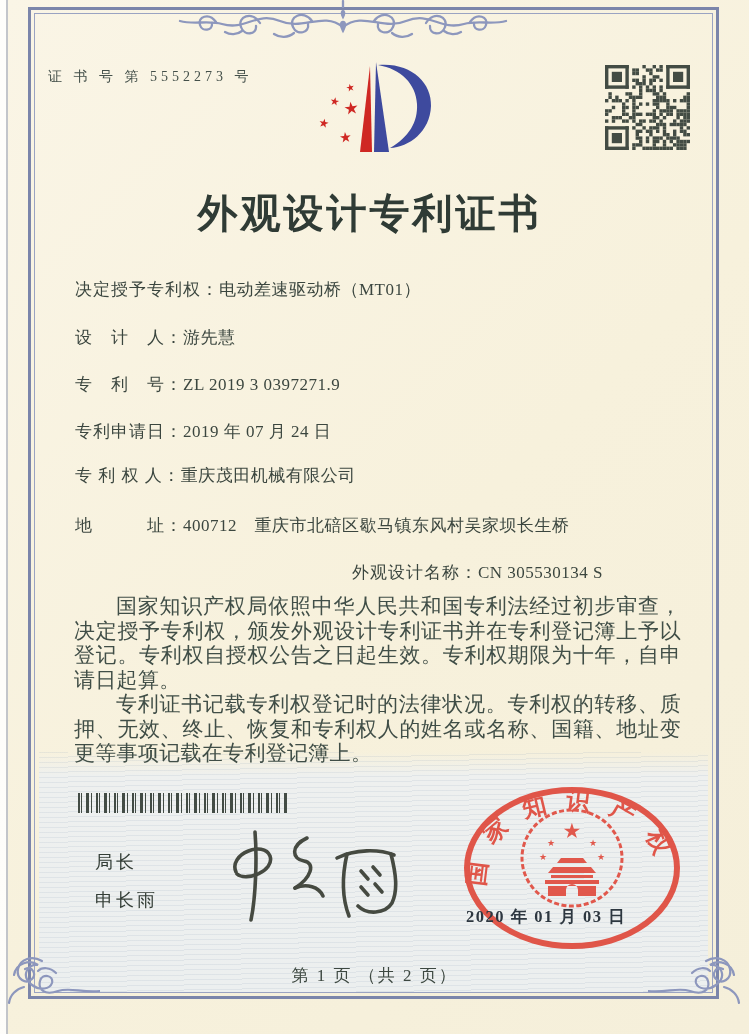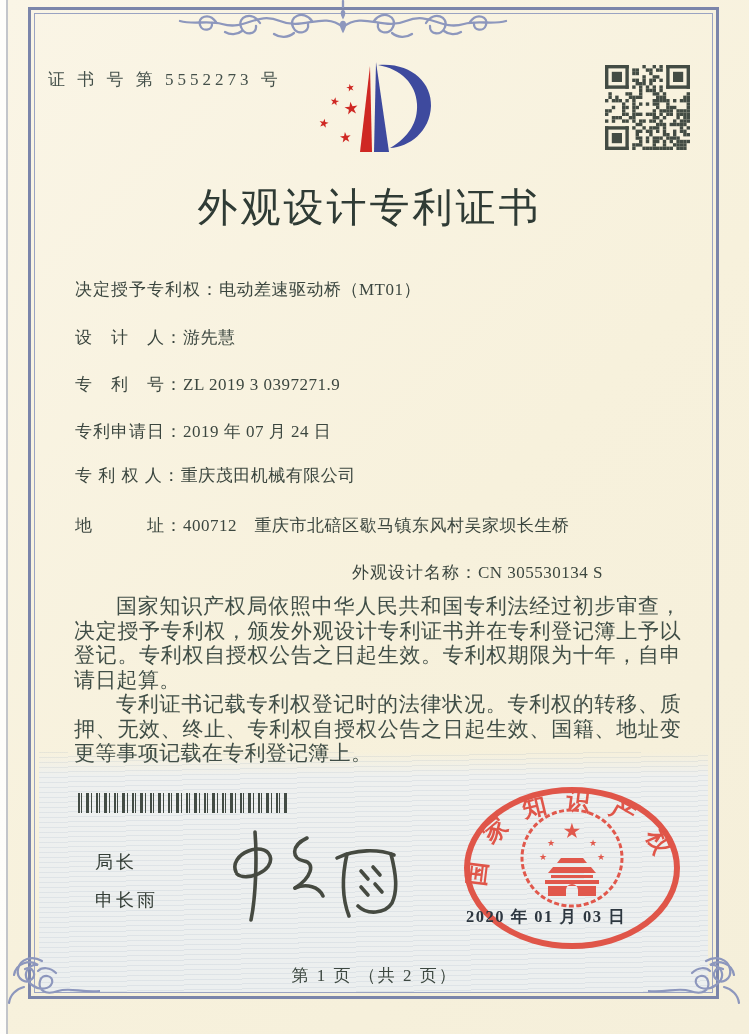--- a/index.html
+++ b/index.html
@@ -24,28 +24,28 @@
     background:
       repeating-linear-gradient(179deg, rgba(146,165,188,.16) 0 1px, rgba(255,255,255,0) 1px 5px),
       linear-gradient(180deg, rgba(238,240,239,0) 0%, #eef0ef 10%, #ecefef 100%);
   }
 
   .ornament-top { position:absolute; left:178px; top:-3px; width:330px; height:46px; }
   .ornament-corner { position:absolute; top:953px; width:102px; height:52px; }
   .ornament-corner.right { left:648px; }
   .ornament-corner.left  { left:-2px; transform:scaleX(-1); }
 
-  .cert-no { position:absolute; left:48px; top:68px; font-size:17px; letter-spacing:4px;
+  .cert-no { position:absolute; left:48px; top:68px; font-size:14px; letter-spacing:4px;
     color:#44504a; }
 
   .logo { position:absolute; left:308px; top:56px; width:132px; height:104px; }
   .qr   { position:absolute; left:605px; top:65px; width:85px; height:85px; }
 
-  .title { position:absolute; left:0; right:10px; top:180px; text-align:center;
-    font-size:40px; font-weight:normal; letter-spacing:3px; color:#2f3b35; }
+  .title { position:absolute; left:0; right:10px; top:186px; text-align:center;
+    font-size:40px; font-weight:bold; letter-spacing:3px; color:#2f3b35; }
 
   .fields { position:absolute; left:75px; right:60px; top:278px; font-size:17px; color:#3b463f; }
   .frow { position:absolute; left:0; right:0; white-space:nowrap; letter-spacing:.5px; }
   .frow .lab { letter-spacing:1px; }
   .frow-0{top:0px} .frow-1{top:48px} .frow-2{top:95px} .frow-3{top:142px}
   .frow-4{top:186px} .frow-5{top:236px} .frow-6{top:283px}
   .grant-no { position:absolute; left:277px; top:0; }
 
   .paras { position:absolute; left:74px; right:68px; top:594px;
     font-size:21px; line-height:24.5px; color:#404e47; text-align:justify; }
@@ -385,21 +385,21 @@
     </div>
     <div class="frow frow-6">
       <span class="grant-no">
         <span class="lab">外观设计名称：</span><span class="val">CN 305530134 S</span>
       </span>
     </div>
   </div>
 
   <div class="paras">
     <p>国家知识产权局依照中华人民共和国专利法经过初步审查，决定授予专利权，颁发外观设计专利证书并在专利登记簿上予以登记。专利权自授权公告之日起生效。专利权期限为十年，自申请日起算。</p>
-    <p>专利证书记载专利权登记时的法律状况。专利权的转移、质押、无效、终止、专利权自授权公告之日起生效、国籍、地址变更等事项记载在专利登记簿上。</p>
+    <p>专利证书记载专利权登记时的法律状况。专利权的转移、质押、无效、终止、恢复和专利权人的姓名或名称、国籍、地址变更等事项记载在专利登记簿上。</p>
   </div>
 
   <div class="barcode"></div>
 
   <div class="signer">
     <div>局长</div>
     <div>申长雨</div>
   </div>
 
   <svg class="signature" viewBox="0 0 195 100">

